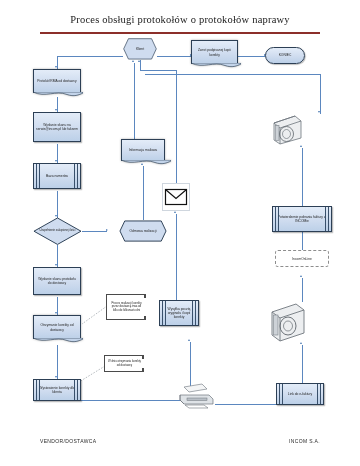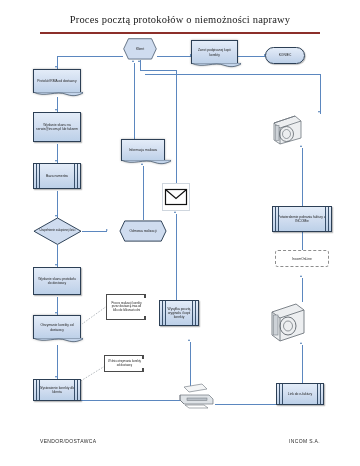--- a/index.html
+++ b/index.html
@@ -100,21 +100,21 @@
   .footer-right{position:absolute;right:40px;top:438px;font-size:5px;letter-spacing:.35px;color:#2a2a2a;}
 
   
   .iconwrap{position:absolute;z-index:5;}
 </style>
 </head>
 <body>
 
 <div id="stage">
 
-  <div class="title">Proces pocztą protokołów o niemożności naprawy</div>
+  <div class="title">Proces obsługi protokołów o protokołów naprawy</div>
   <div class="title-rule"></div>
 
   <div class="ln lnh" style="left:157px;top:56px;width:34px;"></div>
   <div class="arw arw-r" style="left:190px;top:53.5px;"></div>
 
   <div class="ln lnh" style="left:238px;top:56px;width:27px;"></div>
   <div class="arw arw-r" style="left:264px;top:53.5px;"></div>
 
   <div class="ln lnh" style="left:57px;top:56px;width:66px;"></div>
   <div class="ln lnv" style="left:57px;top:56px;height:13px;"></div>

